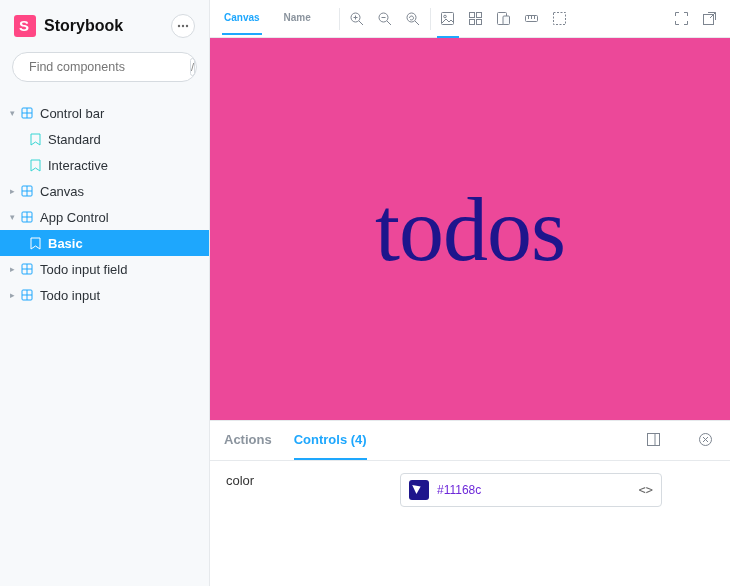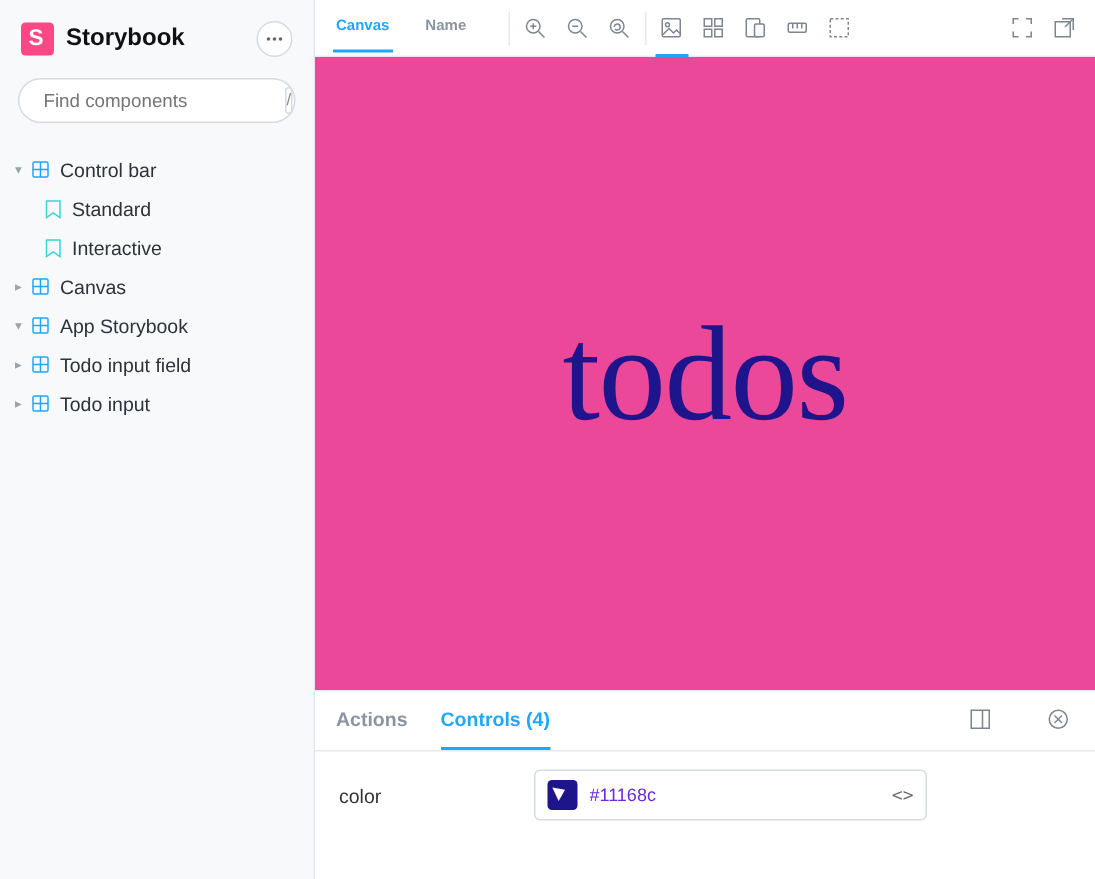--- a/index.html
+++ b/index.html
@@ -38,31 +38,31 @@
   .tb-group { display:flex; gap:10px; align-items:center; }
   .tb-btn { width:18px; height:18px; color:#7d8590; display:flex; align-items:center; justify-content:center; cursor:pointer; }
   .tb-btn.active-ind { position:relative; }
   .tb-btn.active-ind::after { content:""; position:absolute; left:-2px; right:-2px; bottom:-10px; height:2px; background:#1ea7fd; }
   .tb-spacer { flex:1; }
 
   .canvas { flex:1; display:flex; align-items:center; justify-content:center; background:#ec4899; overflow:hidden;}
   .preview-text { font-family: Georgia, "Times New Roman", serif; font-size: 90px; color:#1e158c; letter-spacing:-1px; font-weight:400; }
 
   
-  .panel { height:126px; border-top:1px solid #e6e9ec; display:flex; flex-direction:column; }
+  .panel { height:166px; border-top:1px solid #e6e9ec; display:flex; flex-direction:column; }
   .panel-tabs { height:40px; display:flex; align-items:center; border-bottom:1px solid #e6e9ec; padding:0 14px; gap:22px;}
   .ptab { font-size:13px; font-weight:600; color:#8b949e; padding:11px 0; border-bottom:2px solid transparent; cursor:pointer;}
   .ptab.active { color:#1ea7fd; border-bottom-color:#1ea7fd; }
   .panel-tabs .pspacer { flex:1; }
   .panel-tabs .picon { width:18px; height:18px; color:#7d8590; margin-left:12px; cursor:pointer;}
   .panel-head { display:flex; align-items:center; height:42px; padding:0 16px; border-bottom:1px solid #eef0f2;}
   .panel-head .col-name { width:130px; font-weight:600; font-size:13px; color:#333; }
   .panel-head .col-control { font-weight:600; font-size:13px; color:#333; flex:1;}
   .refresh { width:26px; height:18px; border-radius:10px; background:#e9f5ff; display:flex; align-items:center; justify-content:center; color:#1ea7fd;}
-  .panel-row { display:flex; align-items:center; padding:12px 16px; }
+  .panel-row { display:flex; padding:12px 16px;gap:44px; }
   .row-name { width:130px; font-size:13px; color:#333; }
   .color-input { display:flex; align-items:center; border:1px solid #d6dbe0; border-radius:4px; height:34px; padding:0 8px; background:#fff; width:262px; }
   .swatch { width:20px; height:20px; border-radius:3px; background:#1e158c; margin-right:8px; position:relative;}
   .swatch::after{content:"";position:absolute;left:5px;top:3px;width:0;height:0;border-left:7px solid #fff;border-top:5px solid transparent;border-bottom:5px solid transparent;transform:rotate(-25deg);}
   .color-input input { border:none; outline:none; font-size:12px; flex:1; color:#6d28d9;}
   .swap { font-size:12px; color:#666; font-family:monospace; padding-left:6px; cursor:pointer;}
 </style>
 </head>
 <body>
 
@@ -129,21 +129,29 @@
     </div>
     <div class="tree-row">
       <span class="caret">▾</span>
       <span class="ic comp-ic">
           <svg width="12" height="12" viewBox="0 0 12 12">
             <rect x="1" y="1" width="10" height="10" rx="1" stroke="currentColor" fill="none"></rect>
             <line x1="6" y1="1" x2="6" y2="11" stroke="currentColor"></line>
             <line x1="1" y1="6" x2="11" y2="6" stroke="currentColor"></line>
           </svg>
         </span>
-      <span>App Storybook</span>
+      <span>App Control</span>
+    </div>
+    <div class="tree-row child selected">
+      <span class="ic story-ic">
+          <svg width="11" height="13" viewBox="0 0 11 13">
+            <path d="M1 1 h9 v11 l-4.5-3 L1 12 z" stroke="currentColor" fill="none"></path>
+          </svg>
+        </span>
+      <span style="font-weight:600">Basic</span>
     </div>
     <div class="tree-row">
       <span class="caret">▸</span>
       <span class="ic comp-ic">
           <svg width="12" height="12" viewBox="0 0 12 12">
             <rect x="1" y="1" width="10" height="10" rx="1" stroke="currentColor" fill="none"></rect>
             <line x1="6" y1="1" x2="6" y2="11" stroke="currentColor"></line>
             <line x1="1" y1="6" x2="11" y2="6" stroke="currentColor"></line>
           </svg>
         </span>

